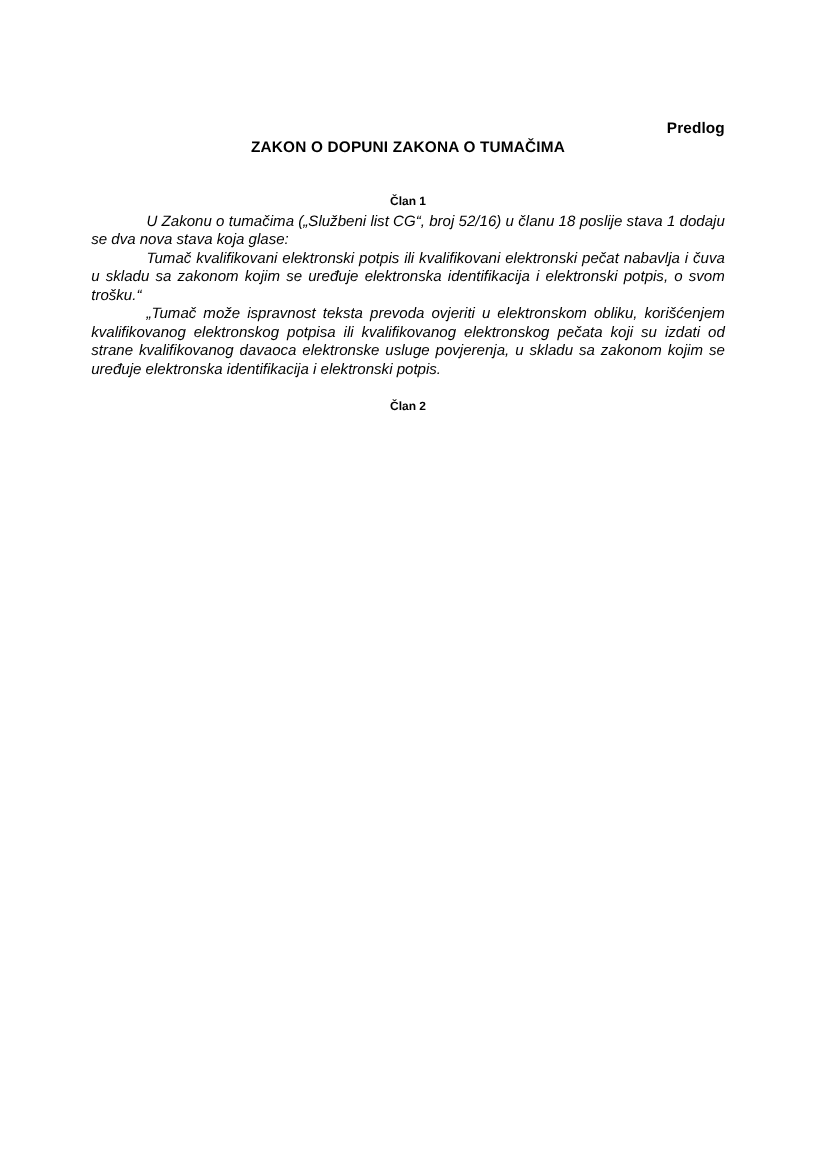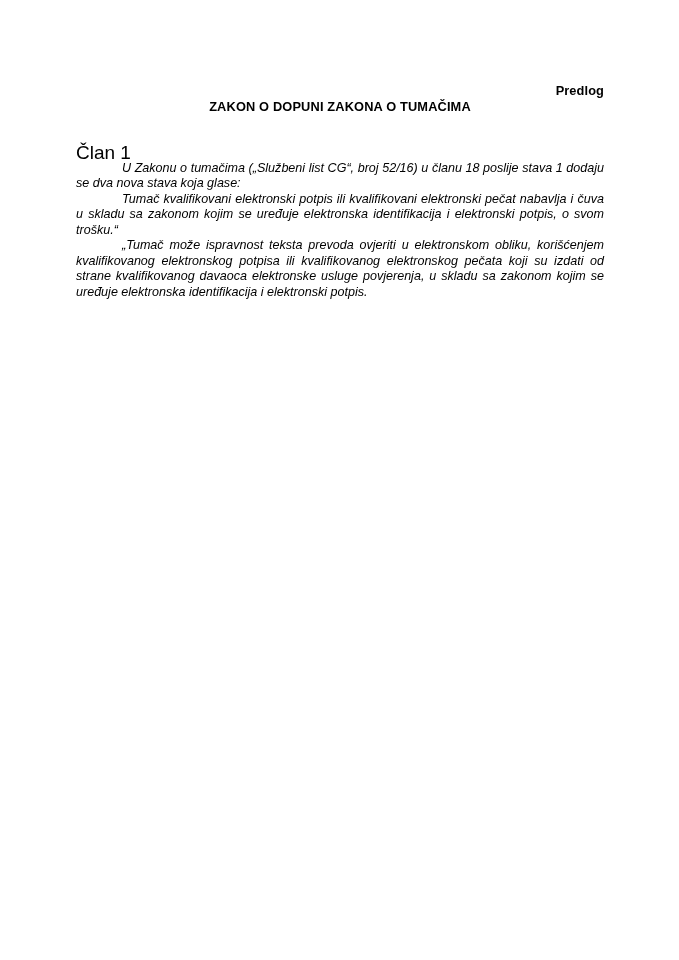--- a/index.html
+++ b/index.html
@@ -21,21 +21,21 @@
     height: 960px;
     background: #ffffff;
     box-sizing: border-box;
     overflow: hidden;
   }
 
   
   .content {
     position: absolute;
     left: 76px;
-    top: 0;
+    top: 16px;
     width: 528px;
   }
 
   .doc-label {
     text-align: right;
     font-size: 12.8px;
     font-weight: bold;
     line-height: 15.5px;
     margin-top: 83px;
     letter-spacing: 0.1px;
@@ -43,22 +43,23 @@
 
   .doc-title {
     text-align: center;
     font-size: 12.8px;
     font-weight: bold;
     line-height: 15.5px;
     letter-spacing: 0.15px;
   }
 
   .article-heading {
-    font-size: 19px;
-    font-weight: normal;
+    text-align: center;
+    font-size: 10px;
+    font-weight: bold;
     line-height: 15.5px;
   }
 
   .article-heading.first {
     margin-top: 31px;
   }
 
   .article-heading.second {
     margin-top: 16px;
   }
@@ -89,16 +90,17 @@
     <div class="doc-title">ZAKON O DOPUNI ZAKONA O TUMAČIMA</div>
 
     <div class="article-heading first">Član 1</div>
 
     <p class="para">U Zakonu o tumačima („Službeni list CG“, broj 52/16) u članu 18 poslije stava 1 dodaju se dva nova stava koja glase:</p>
 
     <p class="para tight">Tumač kvalifikovani elektronski potpis ili kvalifikovani elektronski pečat nabavlja i čuva u skladu sa zakonom kojim se uređuje elektronska identifikacija i elektronski potpis, o svom trošku.“</p>
 
     <p class="para tight">„Tumač može ispravnost teksta prevoda ovjeriti u elektronskom obliku, korišćenjem kvalifikovanog elektronskog potpisa ili kvalifikovanog elektronskog pečata koji su izdati od strane kvalifikovanog davaoca elektronske usluge povjerenja, u skladu sa zakonom kojim se uređuje elektronska identifikacija i elektronski potpis.</p>
 
+    <div class="article-heading second">Član 2</div>
 
 
   </div>
 </div>
 
 </body></html>

